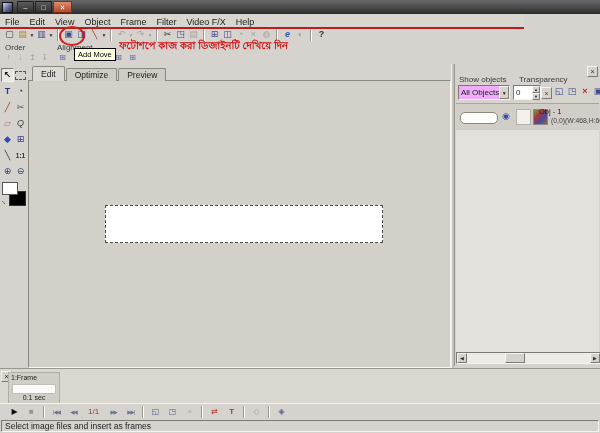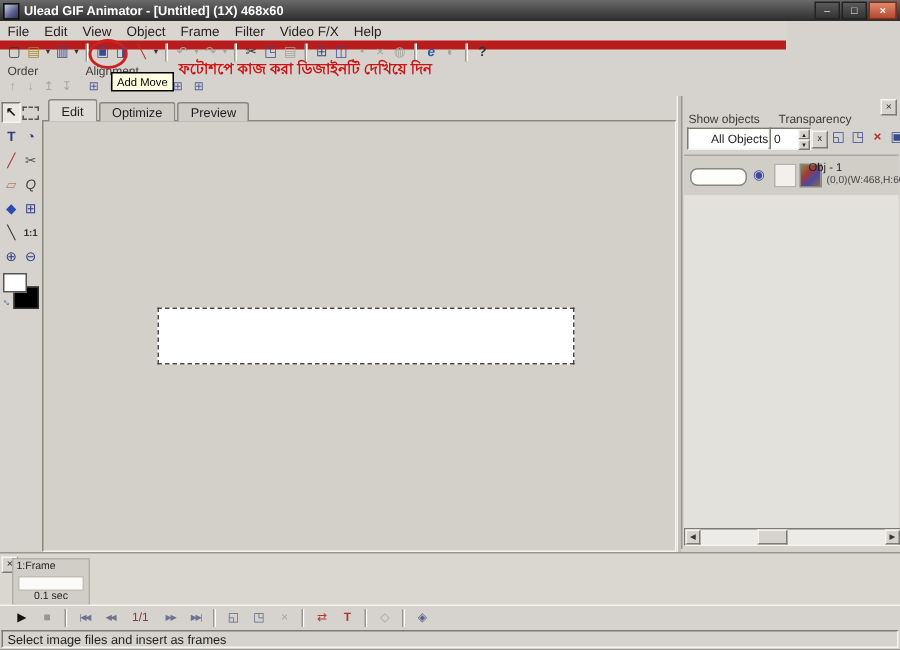--- a/index.html
+++ b/index.html
@@ -16,22 +16,22 @@
   #titlebar{left:0;top:0;width:600px;height:14px;background:linear-gradient(#6a6a6a,#2c2c2c);
             display:flex;align-items:center;padding:0 2px;box-sizing:border-box;}
   #app-icon{width:9px;height:9px;background:linear-gradient(135deg,#cfd4ee,#5a5f8e 60%,#2e3252);
             border:1px solid #111;margin-right:3px;}
   #title-text{color:#fff;font-size:8.5px;font-weight:bold;flex:1;white-space:nowrap;}
   .winbtn{width:15px;height:10px;margin-left:1px;display:flex;align-items:center;justify-content:center;
           font-size:7px;color:#eee;background:linear-gradient(#5a5a5a,#333);border:1px solid #222;}
   .winbtn.close{width:17px;background:linear-gradient(#e08a6d,#b5492f);border-color:#7e2e1c;color:#fff;font-weight:bold;}
 
   
-  #menubar{left:0;top:14px;width:524px;height:13px;display:flex;align-items:center;
-           border-bottom:6px solid #b91c1c;background:#d9d6d0;}
+  #menubar{left:0;top:14px;width:524px;height:13px;display:flex;align-items:flex-end;
+           border-bottom:2px solid #b91c1c;background:#d9d6d0;}
   .menu-item{font-size:9px;padding:0 5px;color:#222;}
 
   
   #toolbar1{left:0;top:27px;width:600px;height:15px;display:flex;align-items:center;padding-left:3px;box-sizing:border-box;}
   .tb-btn{width:13px;height:13px;display:flex;align-items:center;justify-content:center;
           font-size:9px;line-height:1;color:#3c4a8e;}
   .tb-dd{width:6px;height:13px;display:flex;align-items:center;justify-content:center;font-size:5px;color:#333;}
   .sep{width:1px;height:12px;background:#9a978f;border-right:1px solid #fff;margin:0 3px;}
   .gray{color:#a7a49c !important;}
   .gold{color:#a98a33;}
@@ -77,21 +77,21 @@
 
   
   #splitter{left:451px;top:64px;width:2px;height:304px;background:#c4c1ba;border-left:1px solid #f4f2ee;}
 
   
   #objpanel{left:454px;top:64px;width:146px;height:302px;background:#d6d3ce;border-left:1px solid #9a978f;}
   #panel-close{position:absolute;right:3px;top:2px;width:9px;height:9px;font-size:7px;display:flex;
                align-items:center;justify-content:center;color:#333;}
   #show-objects-label{position:absolute;left:4px;top:11px;}
   #transparency-label{position:absolute;left:64px;top:11px;}
-  #objects-combo{position:absolute;left:3px;top:21px;width:50px;height:13px;background:#ffffff;display:flex;align-items:center;padding-left:13px;}
+  #objects-combo{position:absolute;left:3px;top:21px;width:50px;height:13px;background:#f0abfc;display:flex;align-items:center;}
   #objects-combo-value{font-size:8px;padding-left:2px;flex:1;white-space:nowrap;}
   .combo-arrow{width:11px;height:11px;display:flex;align-items:center;justify-content:center;font-size:5px;color:#222;}
   #transparency-spin{position:absolute;left:58px;top:21px;width:26px;height:13px;background:#fff;display:flex;align-items:center;}
   #transparency-value{font-size:8px;padding-left:2px;flex:1;}
   .spin-col{display:flex;flex-direction:column;width:8px;}
   .spin-btn{height:5px;display:flex;align-items:center;justify-content:center;font-size:4px;color:#222;}
   #spin-extra{position:absolute;left:86px;top:23px;width:9px;height:10px;font-size:6px;display:flex;
               align-items:center;justify-content:center;}
   .panel-icon{width:12px;height:12px;display:flex;align-items:center;justify-content:center;font-size:9px;color:#3c4a8e;}
   #panel-icons{position:absolute;left:98px;top:21px;display:flex;gap:1px;}
@@ -131,21 +131,20 @@
   #statusbar{left:0;top:419px;width:600px;height:14px;background:#d6d3ce;box-sizing:border-box;padding:1px;}
   #status-inner{height:100%;display:flex;align-items:center;padding-left:3px;font-size:8.5px;color:#222;box-sizing:border-box;}
 </style>
 </head>
 <body>
 
 <div id="app" class="noselect">
 
   <div id="titlebar" class="abs">
     <div id="app-icon"></div>
-    <div id="title-text">Ulead GIF Animator - [Untitled] (1X) 468x60</div>
     <div class="winbtn">–</div>
     <div class="winbtn">□</div>
     <div class="winbtn close">×</div>
   </div>
 
   <div id="menubar" class="abs">
     <div class="menu-item">File</div>
     <div class="menu-item">Edit</div>
     <div class="menu-item">View</div>
     <div class="menu-item">Object</div>

